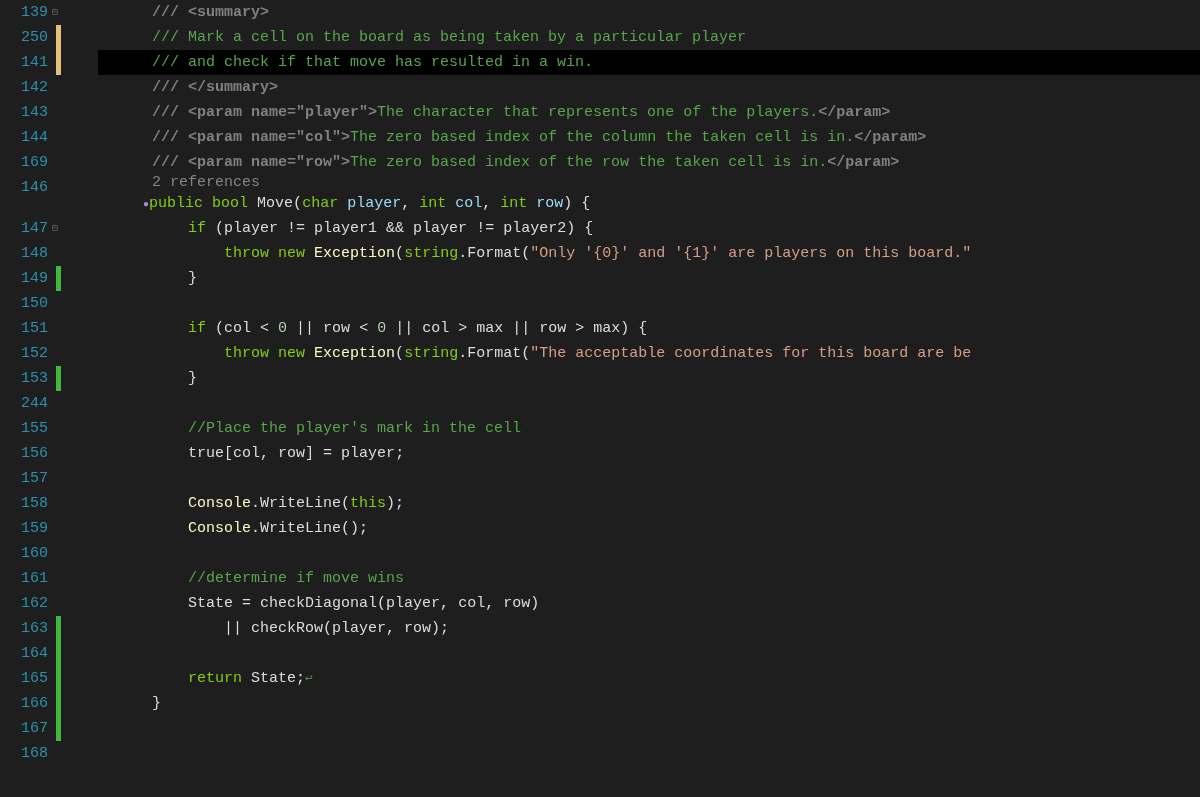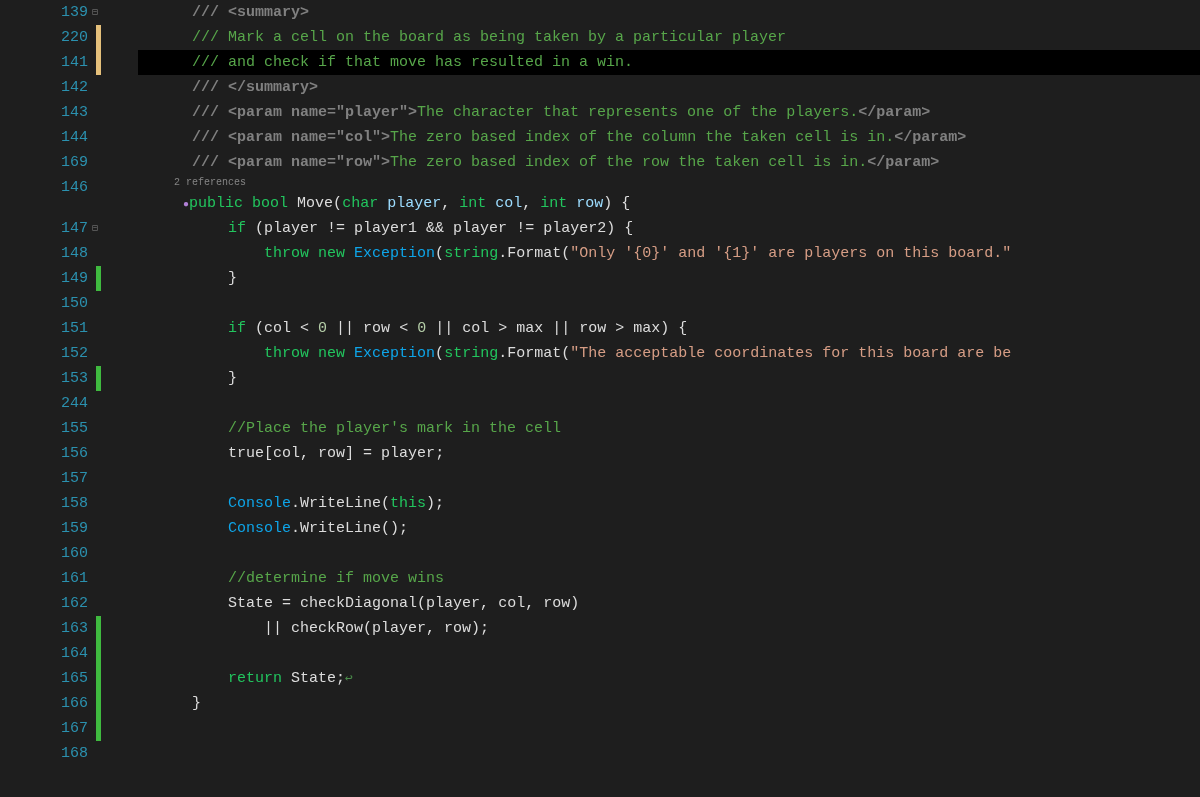--- a/index.html
+++ b/index.html
@@ -11,21 +11,20 @@
       background: #1e1e1e;
       font-family: Consolas, 'Courier New', monospace;
       font-size: 15px;
       overflow: hidden;
       width: 1200px;
       height: 797px;
     }
     .editor {
       display: flex;
       height: 100%;
-      padding-left: 40px;
     }
     .gutter {
       background: #1e1e1e;
       width: 56px;
       flex-shrink: 0;
       text-align: right;
       padding-right: 8px;
     }
     .line-num {
       color: #2b91af;
@@ -67,48 +66,48 @@
       height: 25px;
       line-height: 25px;
       color: #dcdcdc;
       white-space: pre;
     }
     .highlighted-line {
       background: #000000;
     }
     .codelens {
       color: #848484;
-      font-size: 10px;
+      font-size: 15px;
       height: 16px;
       line-height: 16px;
       padding-left: 0;
     }
     
     .c-comment { color: #57a64a; }
     .c-doctag { color: #808080; font-weight: bold; }
     .c-string { color: #d69d85; }
-    .c-keyword { color: #22c55e; }
-    .c-type { color: #0ea5e9; }
+    .c-keyword { color: #84cc16; }
+    .c-type { color: #fef9c3; }
     .c-method { color: #dcdcdc; }
     .c-param { color: #9cdcfe; }
     .c-num { color: #b5cea8; }
     .c-local { color: #dcdcdc; }
     .return-glyph { color: #4b8e4b; font-size:13px;}
     .ref-dot {
       color: #b180d7;
       font-size: 10px;
     }
   </style>
 </head>
 <body>
 
 <div class="editor">
   <div class="gutter">
     <div class="line-num"><span>139</span><span class="fold-marker">⊟</span></div>
-    <div class="line-num"><span>220</span></div>
+    <div class="line-num"><span>250</span></div>
     <div class="line-num"><span>141</span></div>
     <div class="line-num"><span>142</span></div>
     <div class="line-num"><span>143</span></div>
     <div class="line-num"><span>144</span></div>
     <div class="line-num"><span>169</span></div>
     <div class="line-num"><span>146</span></div>
     <div class="line-num codelens"></div>
     <div class="line-num"><span>147</span><span class="fold-marker">⊟</span></div>
     <div class="line-num"><span>148</span></div>
     <div class="line-num"><span>149</span></div>

